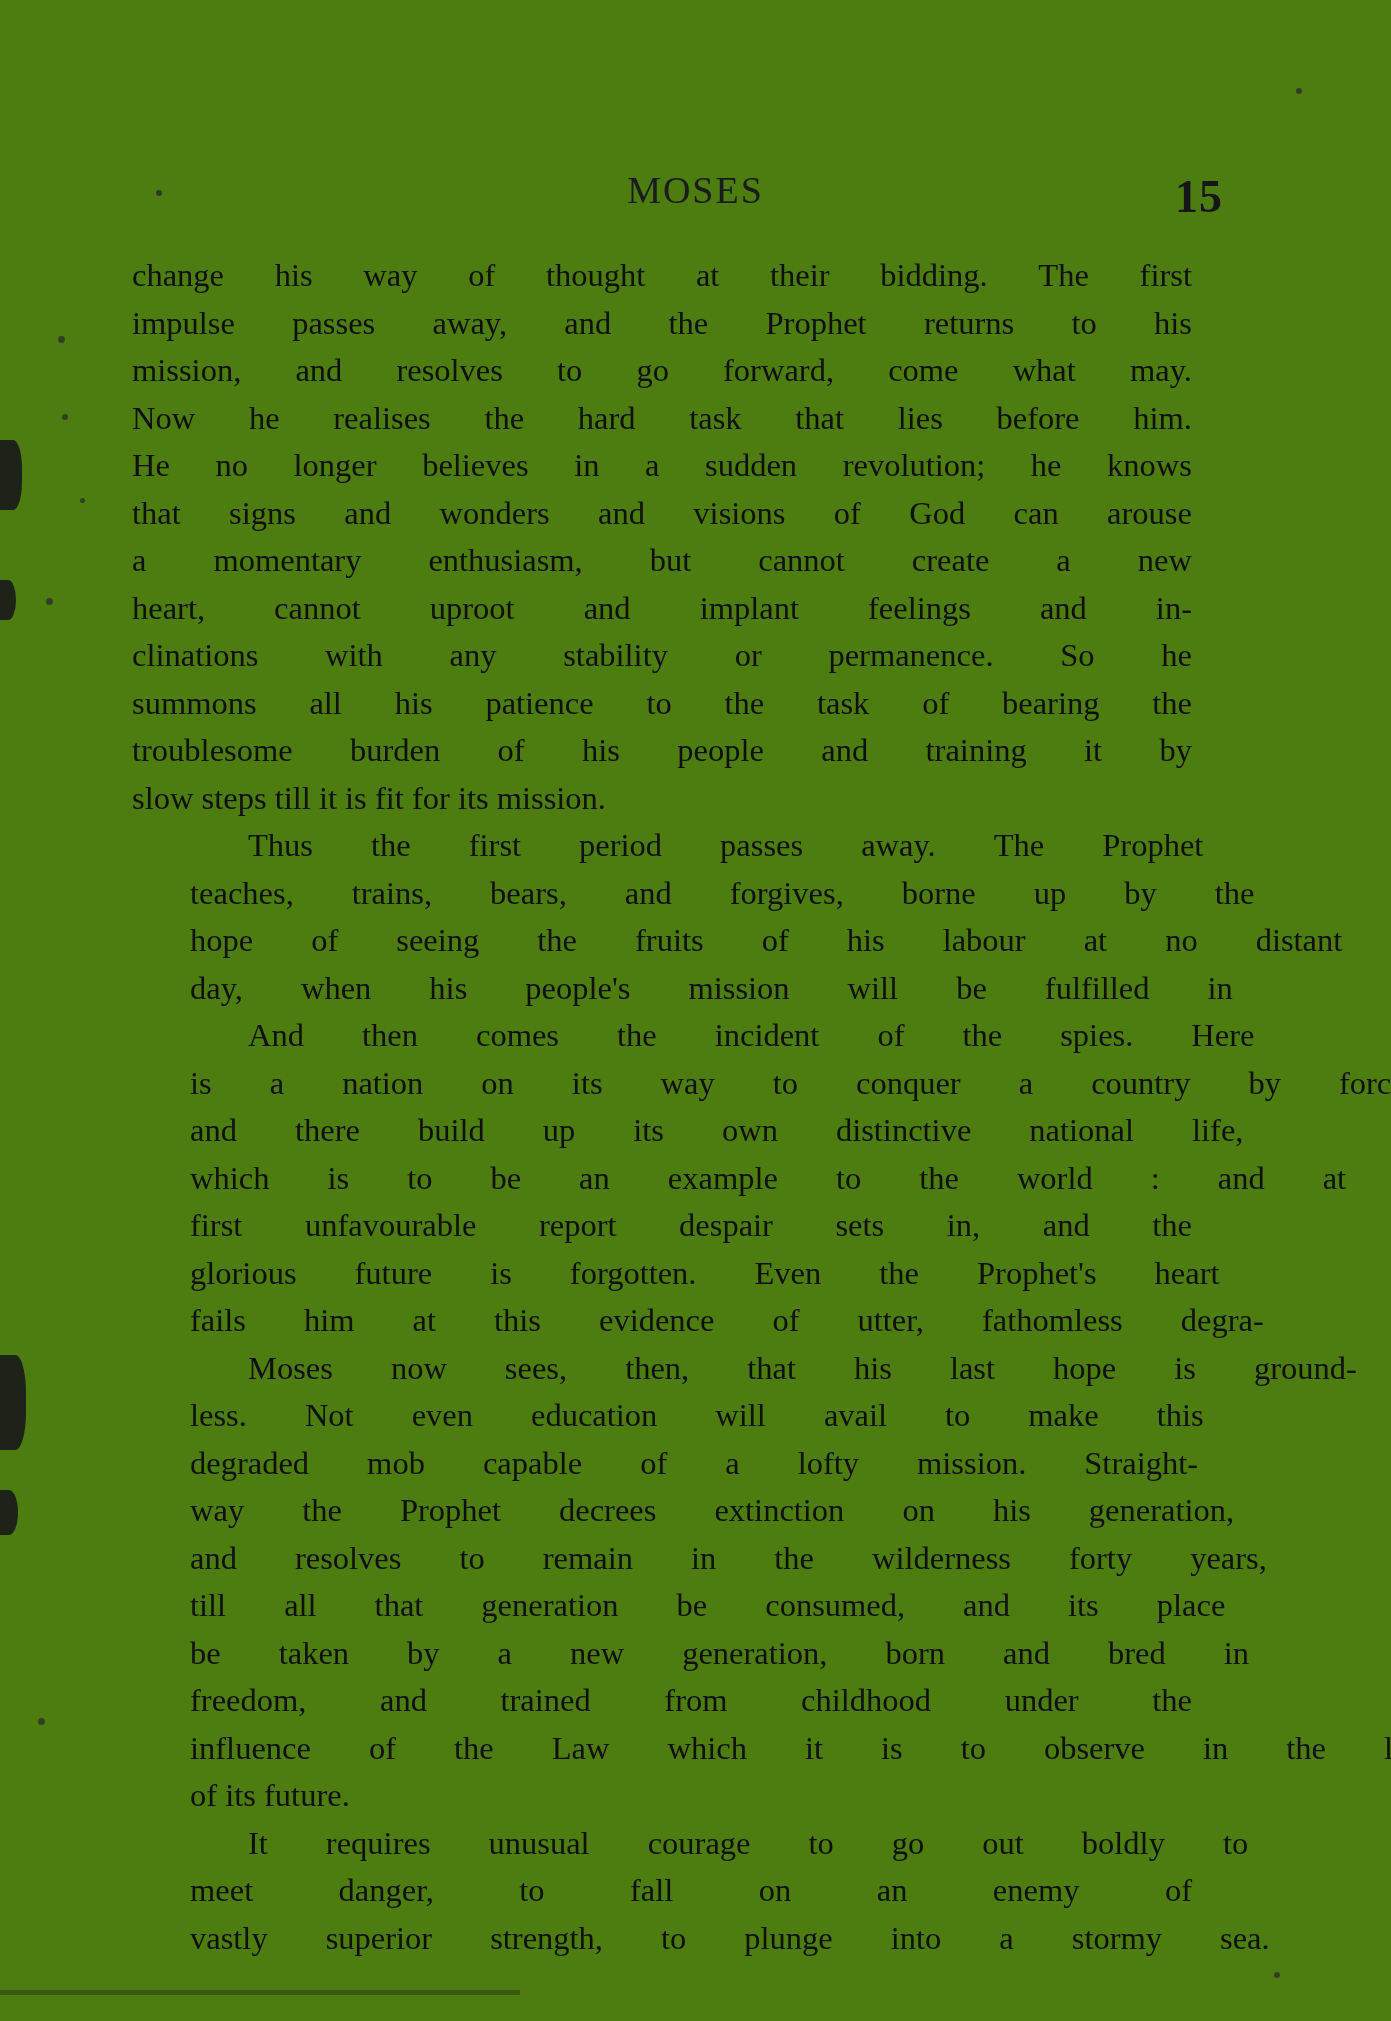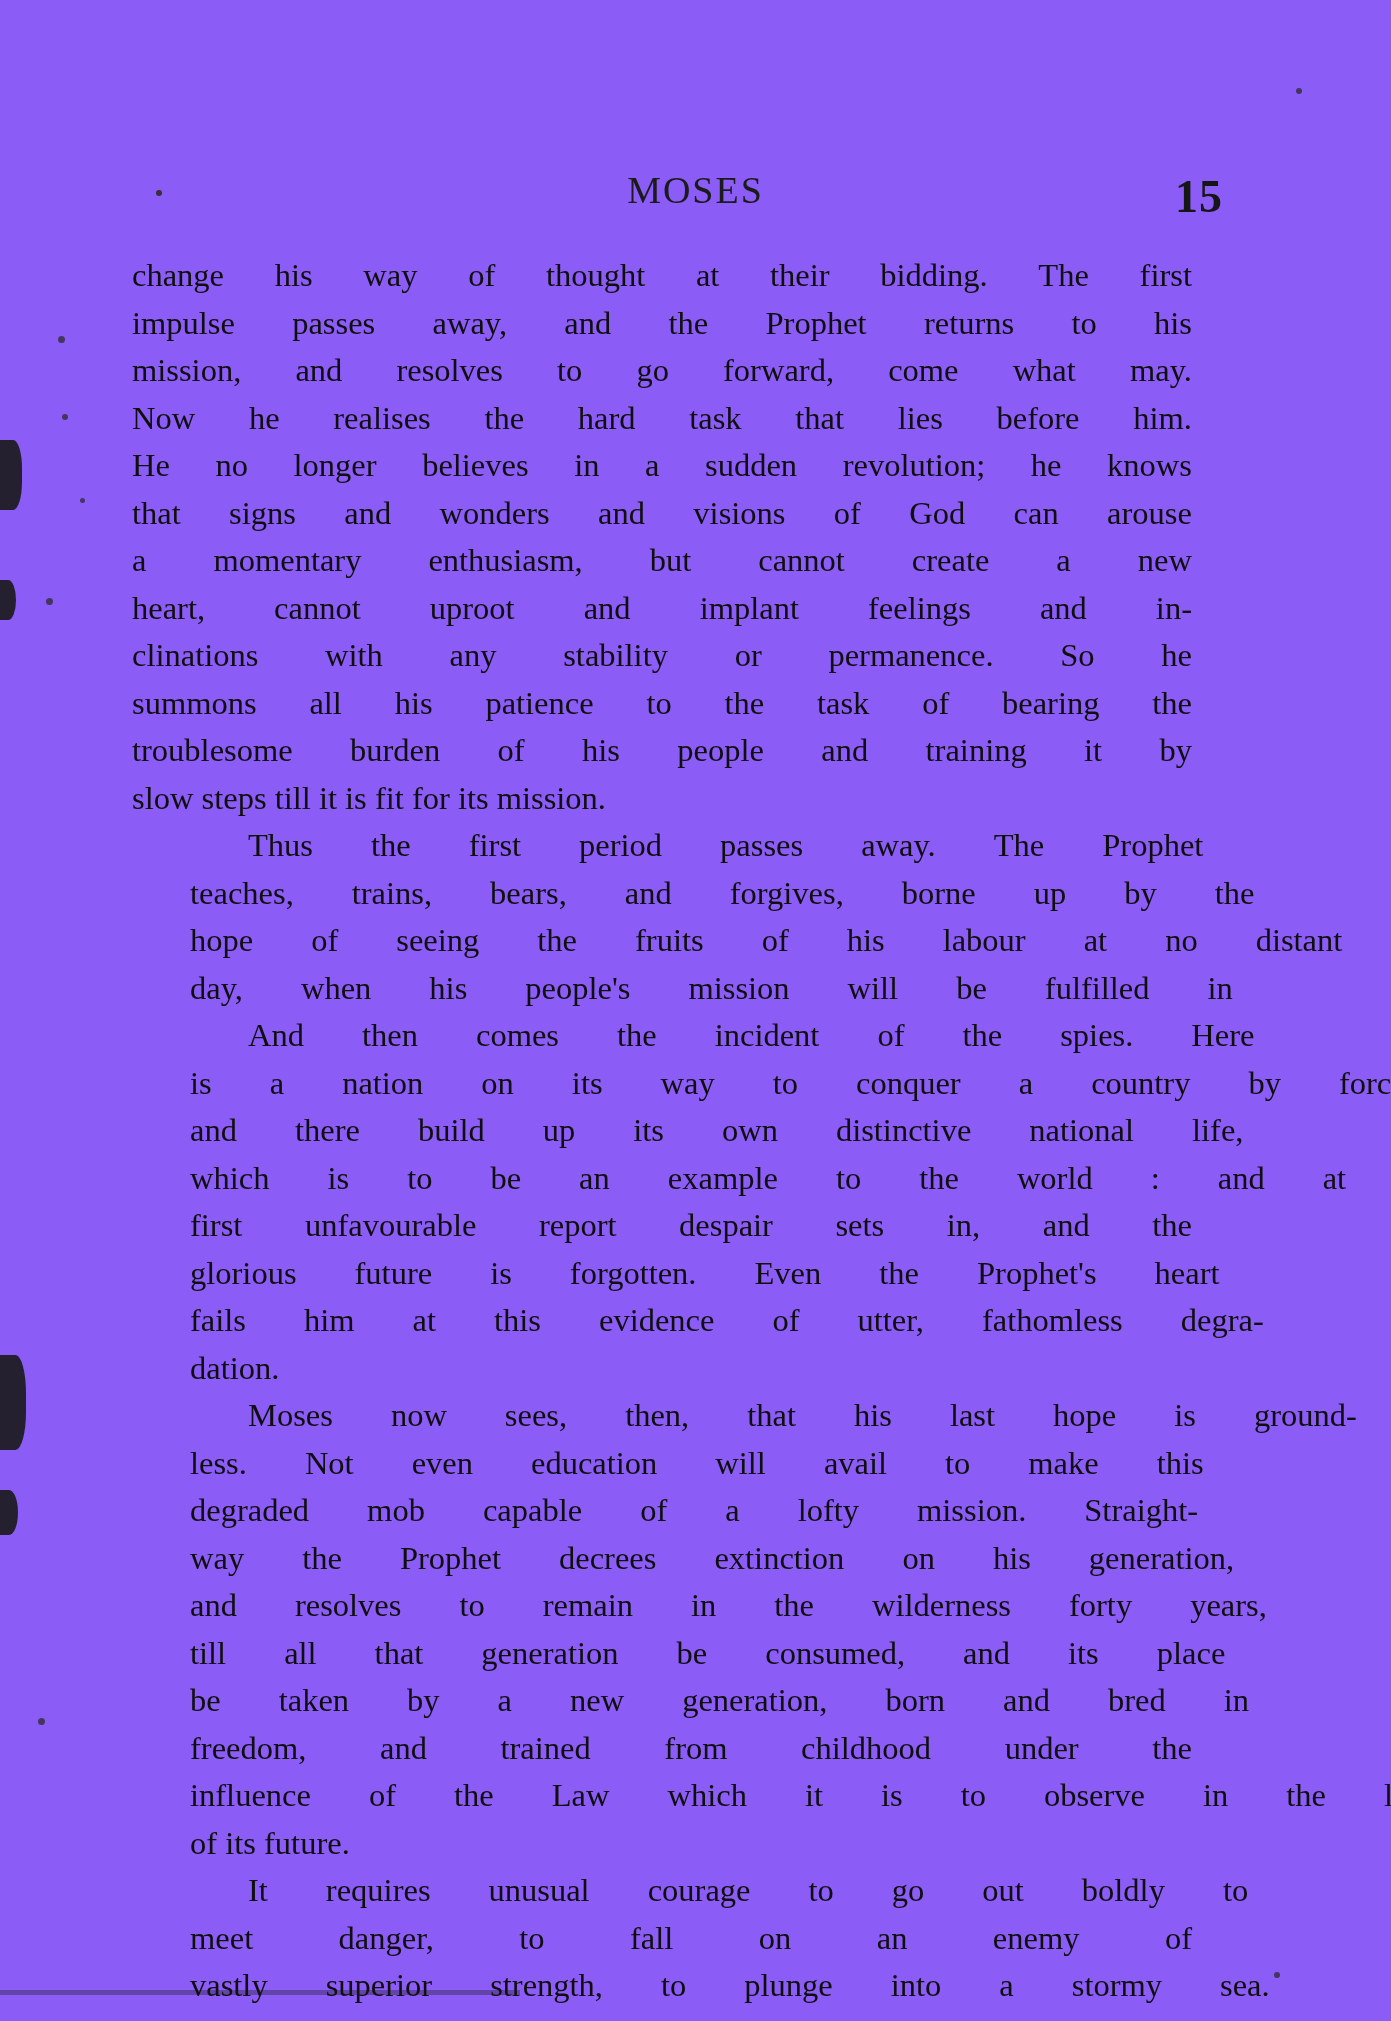--- a/index.html
+++ b/index.html
@@ -5,21 +5,21 @@
   html, body {
     margin: 0;
     padding: 0;
     background: #ffffff;
   }
   .page {
     position: relative;
     width: 1391px;
     height: 2021px;
     margin: 0 auto;
-    background: #8b5cf6;
+    background: #4d7c0f;
     overflow: hidden;
     font-family: "Liberation Serif", serif;
     color: #111111;
   }
 
   
   .speck {
     position: absolute;
     background: #2b2b2b;
     border-radius: 50%;
@@ -361,21 +361,20 @@
           <span>fails</span>
           <span>him</span>
           <span>at</span>
           <span>this</span>
           <span>evidence</span>
           <span>of</span>
           <span>utter,</span>
           <span>fathomless</span>
           <span>degra-</span>
         </span>
-        <span class="line last">dation.</span>
       </p>
       <p class="para">
         <span class="line j" style="padding-left: 58px;">
           <span>Moses</span>
           <span>now</span>
           <span>sees,</span>
           <span>then,</span>
           <span>that</span>
           <span>his</span>
           <span>last</span>

